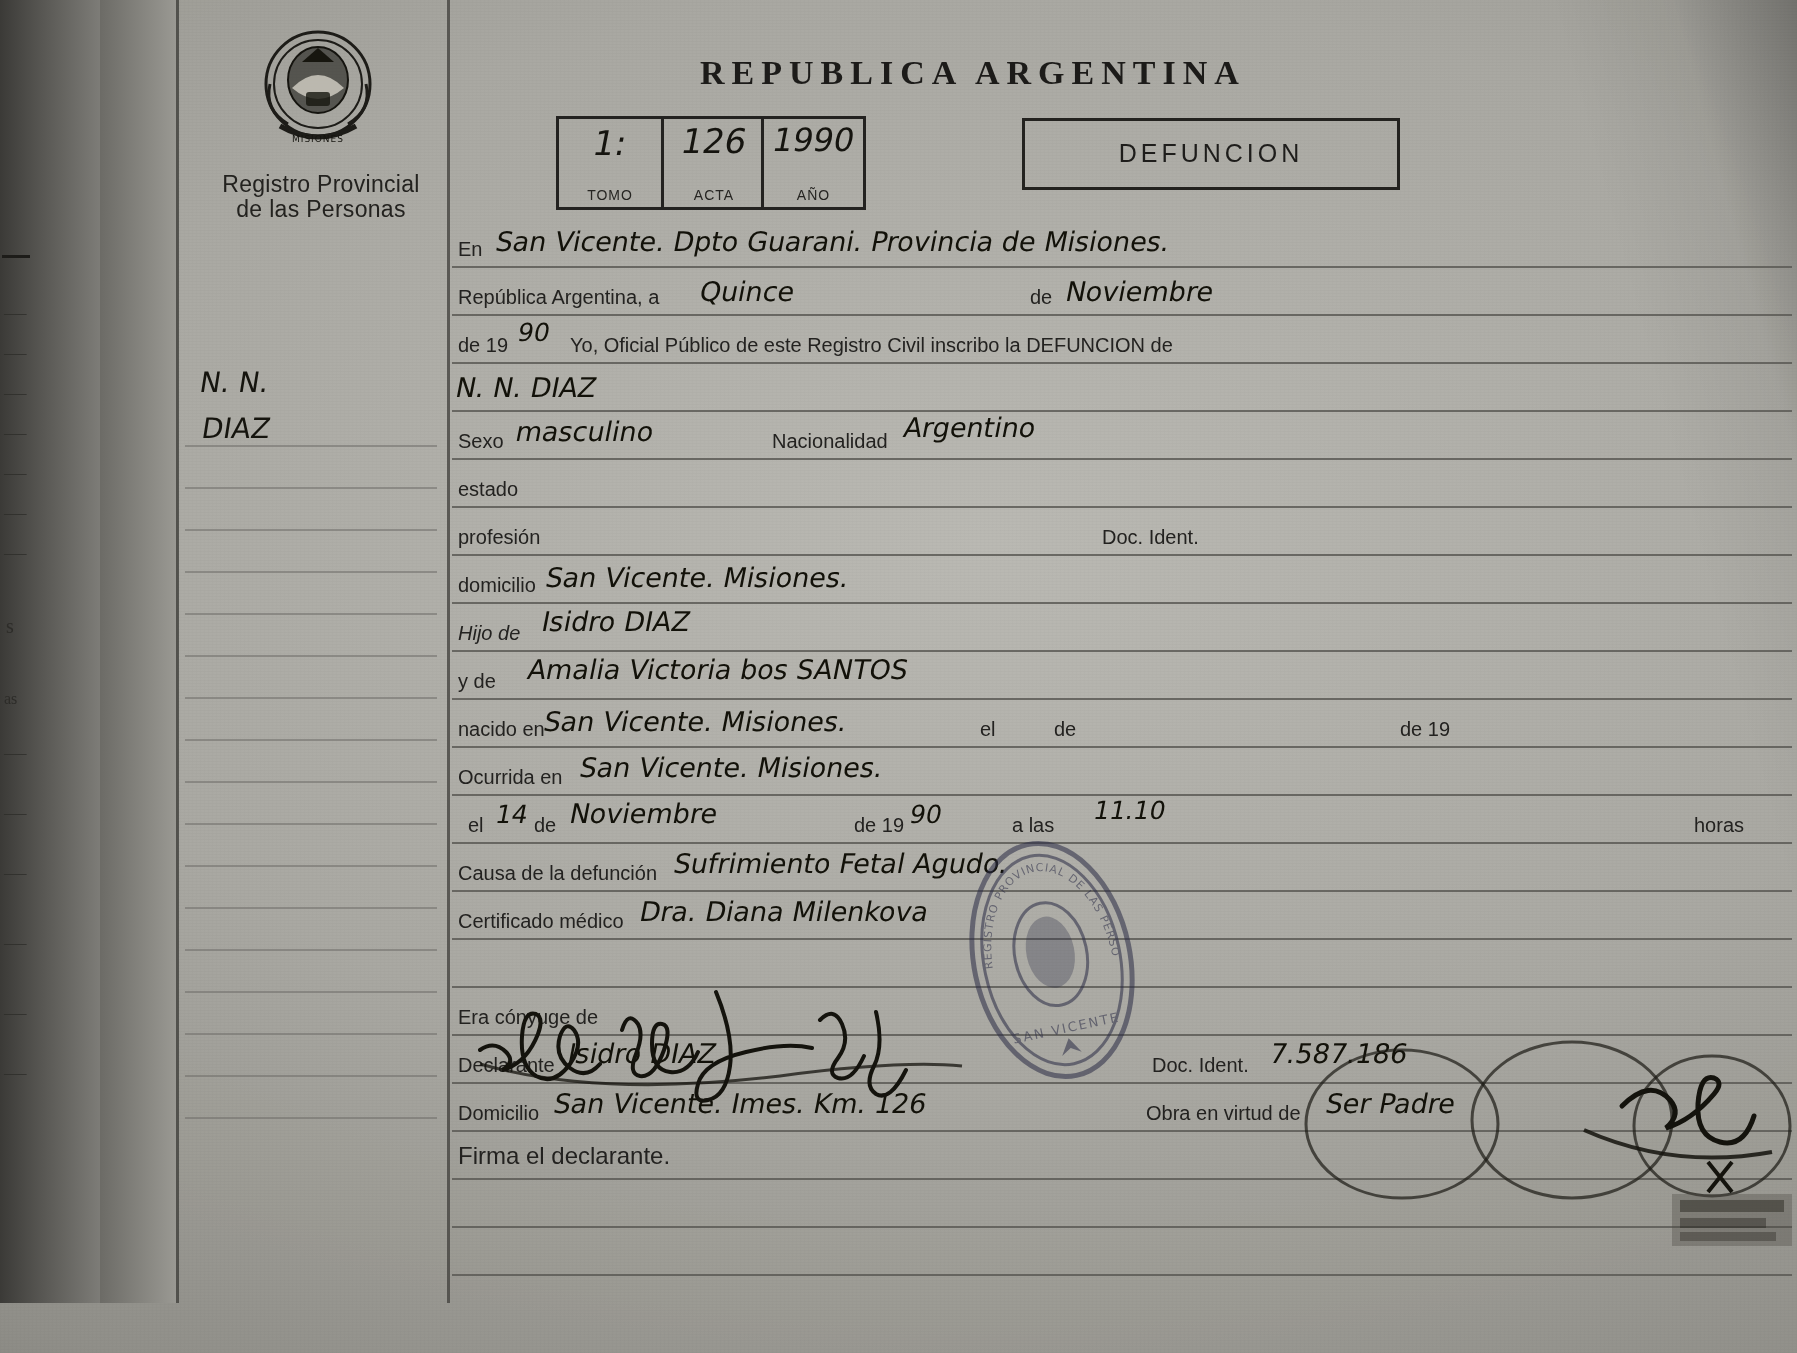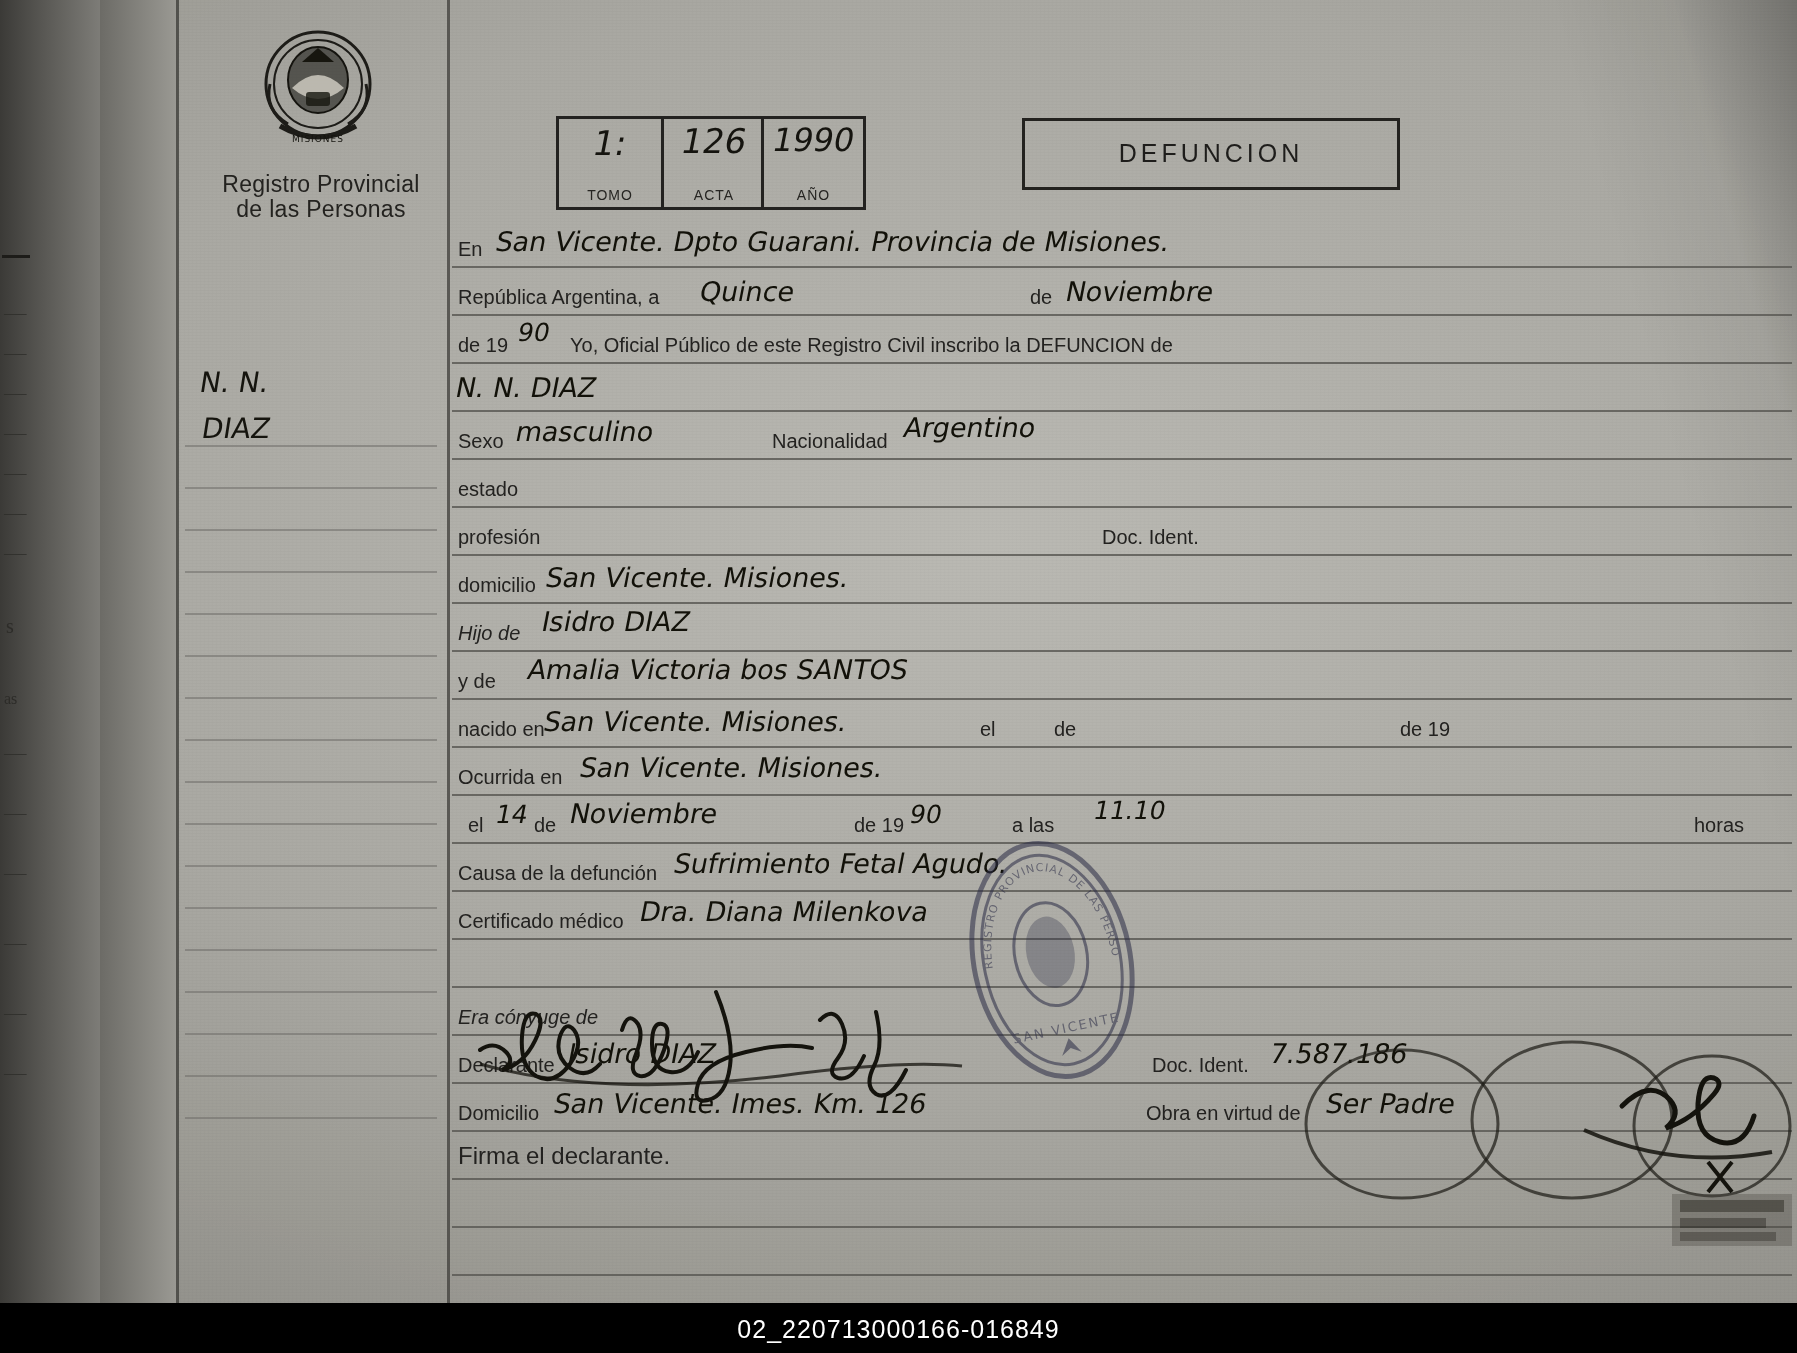--- a/index.html
+++ b/index.html
@@ -143,20 +143,21 @@
       <path d="M22 104 q38 22 76 0" fill="none" stroke="#1d1c18" stroke-width="5"></path>
       <text x="60" y="120" font-size="9" text-anchor="middle" fill="#15140f" font-family="DejaVu Sans, sans-serif" letter-spacing="1">MISIONES</text>
     </svg>
   </div>
 
   <div class="registro">
     <div>Registro Provincial</div>
     <div>de las Personas</div>
   </div>
 
+  <div class="rep-title">REPUBLICA ARGENTINA</div>
 
   <div class="defuncion-box">
     <span>DEFUNCION</span>
   </div>
 
   <div class="tbl">
     <div class="cell" style="left:0;width:102px;border-left:none;">
       <div class="val hw ital" style="position:absolute;left:0;right:0;text-align:center;top:4px;">1:</div>
       <div class="lbl">TOMO</div>
     </div>
@@ -249,21 +250,21 @@
     <div class="lbl" style="left:560px;top:600px;">a las</div>
     <div class="hw s2 ital" style="left:642px;top:582px;">11.10</div>
     <div class="lbl" style="left:1242px;top:600px;">horas</div>
 
     <div class="lbl" style="left:6px;top:648px;">Causa de la defunción</div>
     <div class="hw s1 ital" style="left:222px;top:634px;">Sufrimiento Fetal Agudo.</div>
 
     <div class="lbl" style="left:6px;top:696px;">Certificado  médico</div>
     <div class="hw s1 ital" style="left:188px;top:682px;">Dra. Diana Milenkova</div>
 
-    <div class="lbl" style="left:6px;top:792px;font-style:italic;">Era cónyuge de</div>
+    <div class="lbl" style="left:6px;top:792px;">Era cónyuge de</div>
 
     <div class="lbl" style="left:6px;top:840px;">Declarante</div>
     <div class="hw s1 ital" style="left:116px;top:824px;">Isidro DIAZ</div>
     <div class="lbl" style="left:700px;top:840px;">Doc. Ident.</div>
     <div class="hw s1 ital" style="left:818px;top:824px;">7.587.186</div>
 
     <div class="lbl" style="left:6px;top:888px;">Domicilio</div>
     <div class="hw s1 ital" style="left:102px;top:874px;">San Vicente. Imes. Km. 126</div>
     <div class="lbl" style="left:694px;top:888px;">Obra en virtud de</div>
     <div class="hw s1 ital" style="left:874px;top:874px;">Ser Padre</div>
@@ -308,16 +309,13 @@
         <path d="M-10 96 l10 -16 l10 16 l-10 -6z" fill="#2a2b45"></path>
         <path id="arcTop" d="M-60 6 a60 96 0 0 1 120 0" fill="none"></path>
         <text font-size="11" fill="#2a2b45" font-family="DejaVu Sans, sans-serif" letter-spacing="1">
           <textPath href="#arcTop" startOffset="4%">REGISTRO PROVINCIAL DE LAS PERSONAS</textPath>
         </text>
         <text x="0" y="74" font-size="13" text-anchor="middle" fill="#2a2b45" font-family="DejaVu Sans, sans-serif" letter-spacing="2">SAN VICENTE</text>
       </g>
     </svg>
   </div>
 
-  <div class="footer">
-    <span>02_220713000166-016849</span>
-  </div>
 </div>
 
 </body></html>

